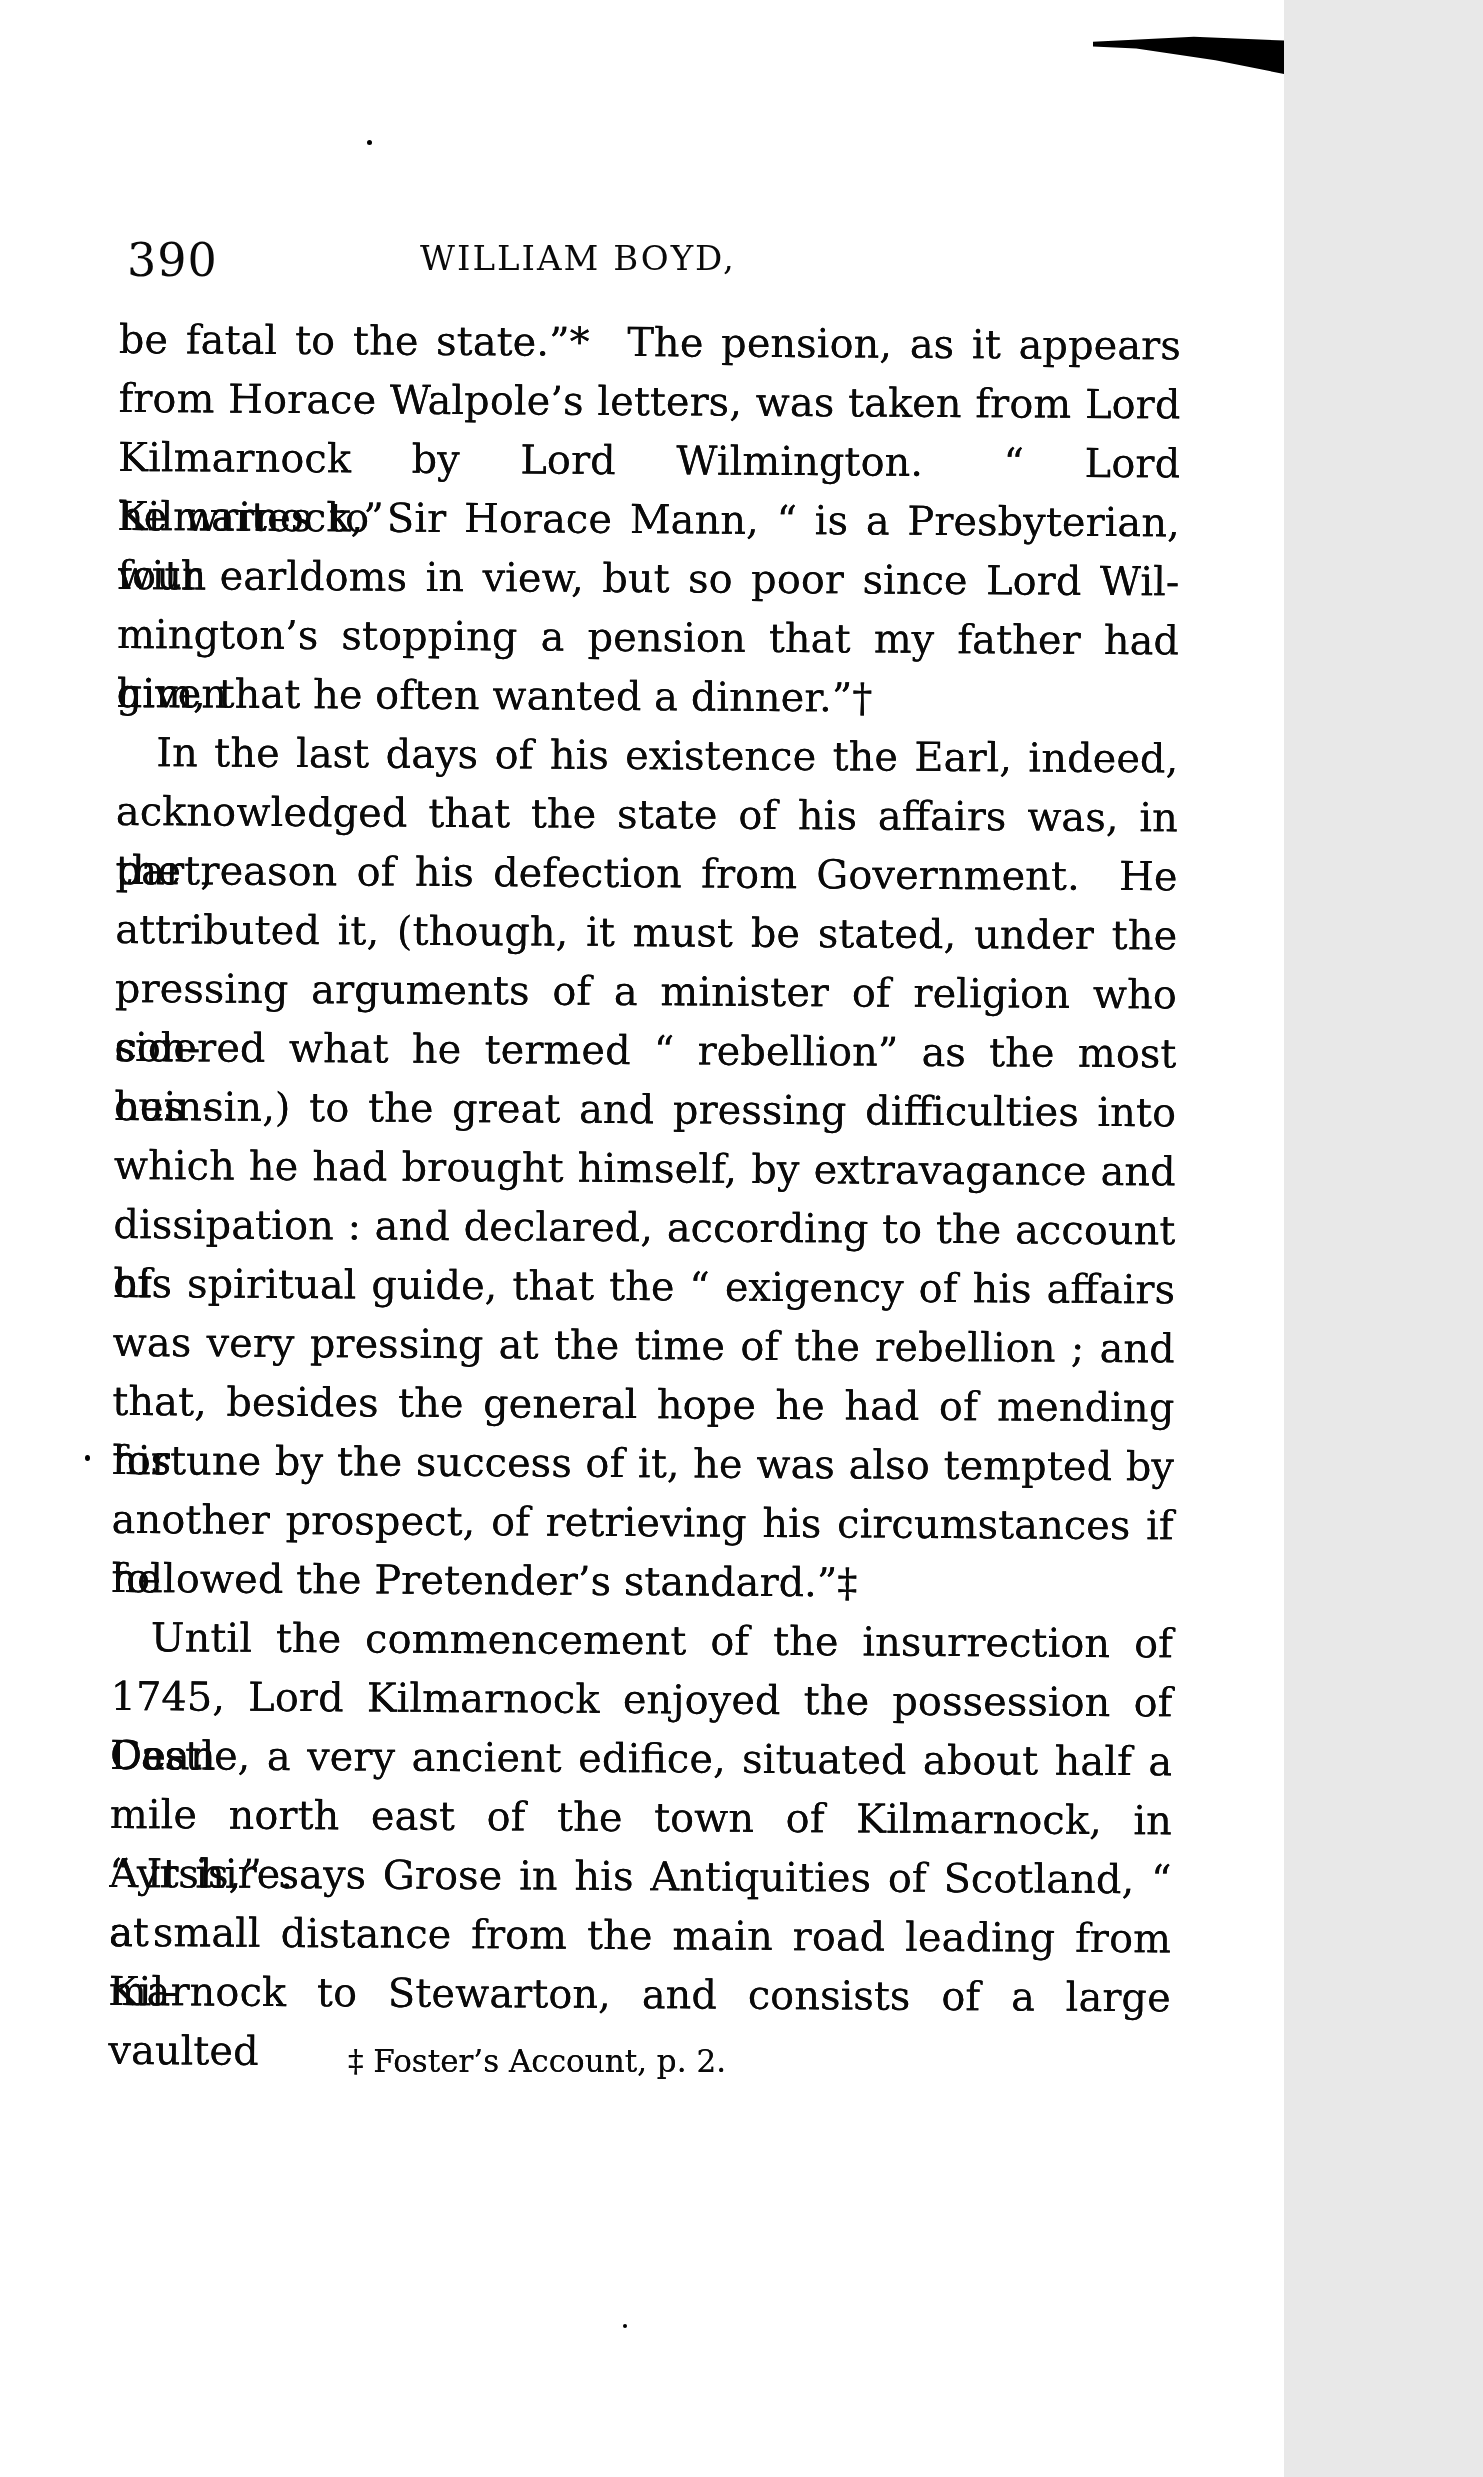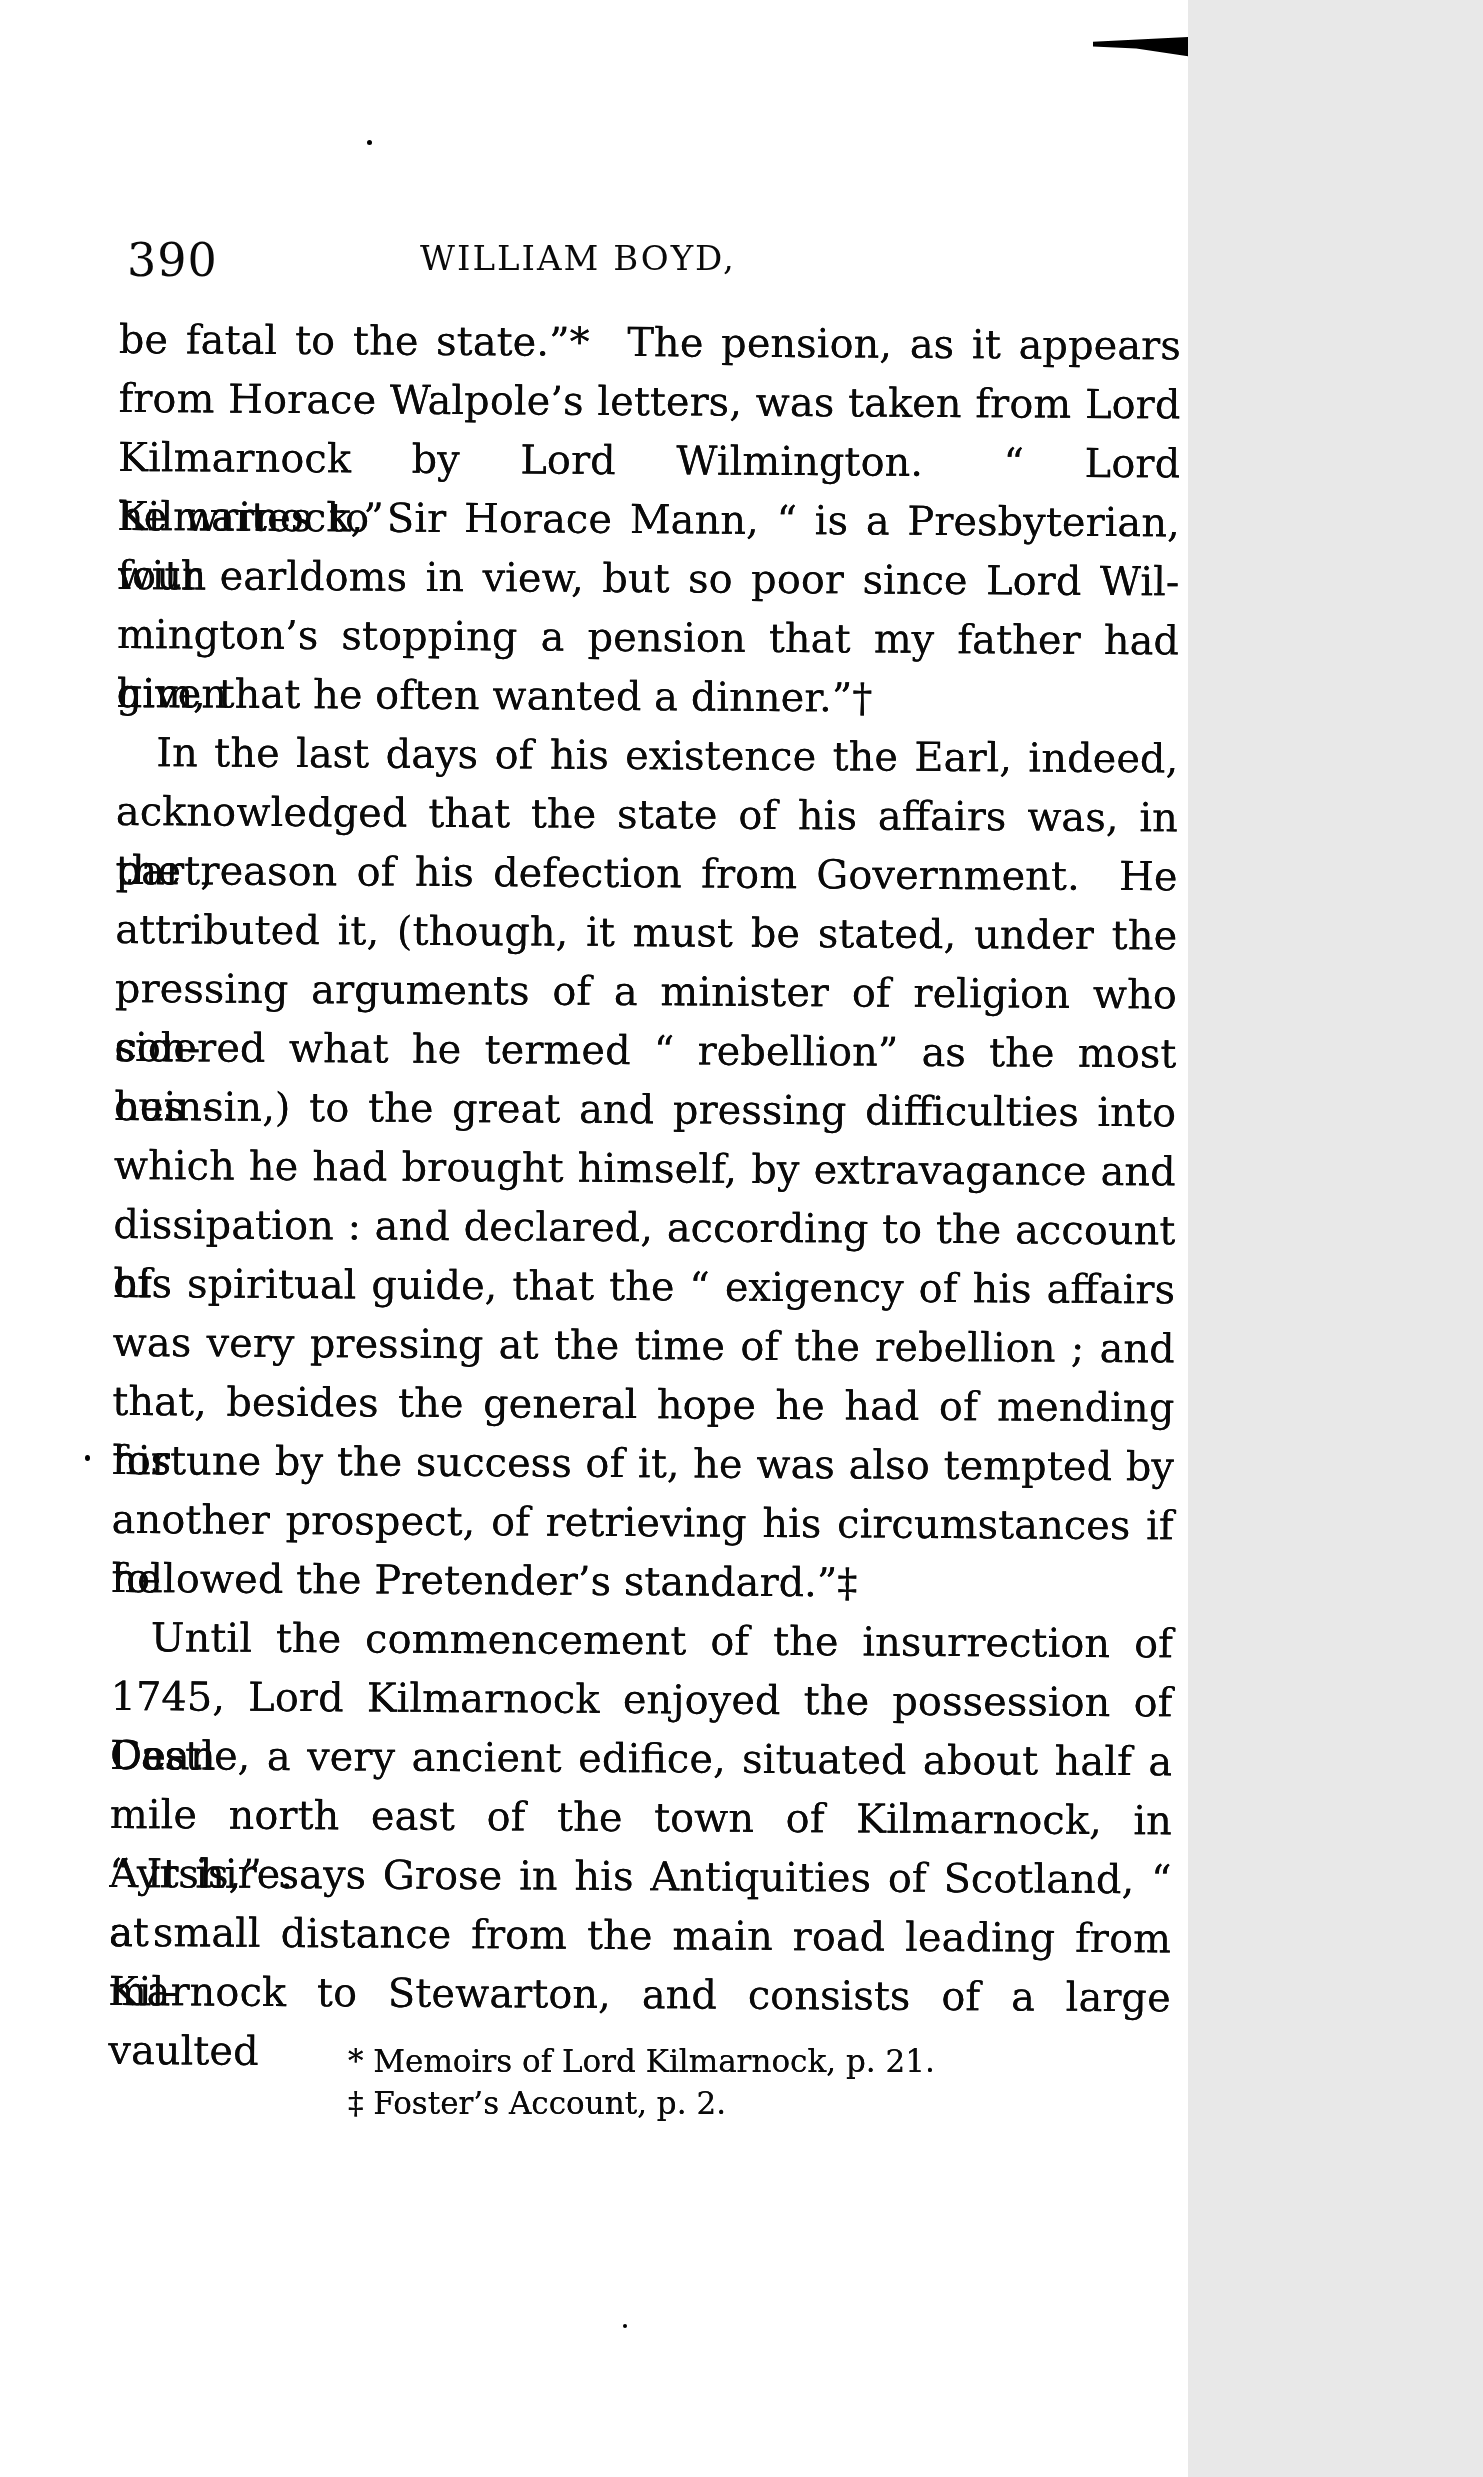--- a/index.html
+++ b/index.html
@@ -1,18 +1,18 @@
 <!DOCTYPE html>
 <html><head>
 <meta charset="utf-8">
 <style>
   html,body { margin:0; padding:0; background:#e8e8e8; }
   .page {
     position:relative;
-    width:1188px; height:2478px;
+    width:1284px; height:2478px;
     background:#ffffff;
     overflow:hidden;
     font-family:"DejaVu Serif", serif;
     color:#0a0a0a;
   }
   
   .pagehead { position:absolute; top:233px; left:119px; width:1062px; height:60px; }
   .pagenum  { position:absolute; left:8px; top:0; font-size:46px; letter-spacing:1px; }
   .runhead  { position:absolute; left:301px; top:5px; font-size:34px; letter-spacing:2px; }
 
@@ -108,18 +108,17 @@
       <div class="line ind">Until the commencement of the insurrection of</div>
       <div class="line">1745, Lord Kilmarnock enjoyed the possession of Dean</div>
       <div class="line">Castle, a very ancient edifice, situated about half a</div>
       <div class="line">mile north east of the town of Kilmarnock, in Ayrshire.</div>
       <div class="line">“ It is,” says Grose in his Antiquities of Scotland, “ at</div>
       <div class="line">a small distance from the main road leading from Kil-</div>
       <div class="line">marnock to Stewarton, and consists of a large vaulted</div>
     </main>
 
   <footer id="footnotes">
-      <div class="foot">* Memoirs of Lord Kilmarnock, p. 21.</div>
       <div class="foot">‡ Foster’s Account, p. 2.</div>
     </footer>
 
 </div>
 
 
 </body></html>

